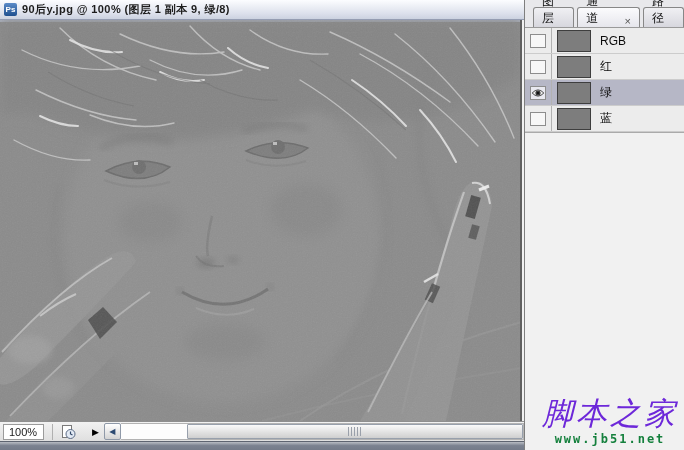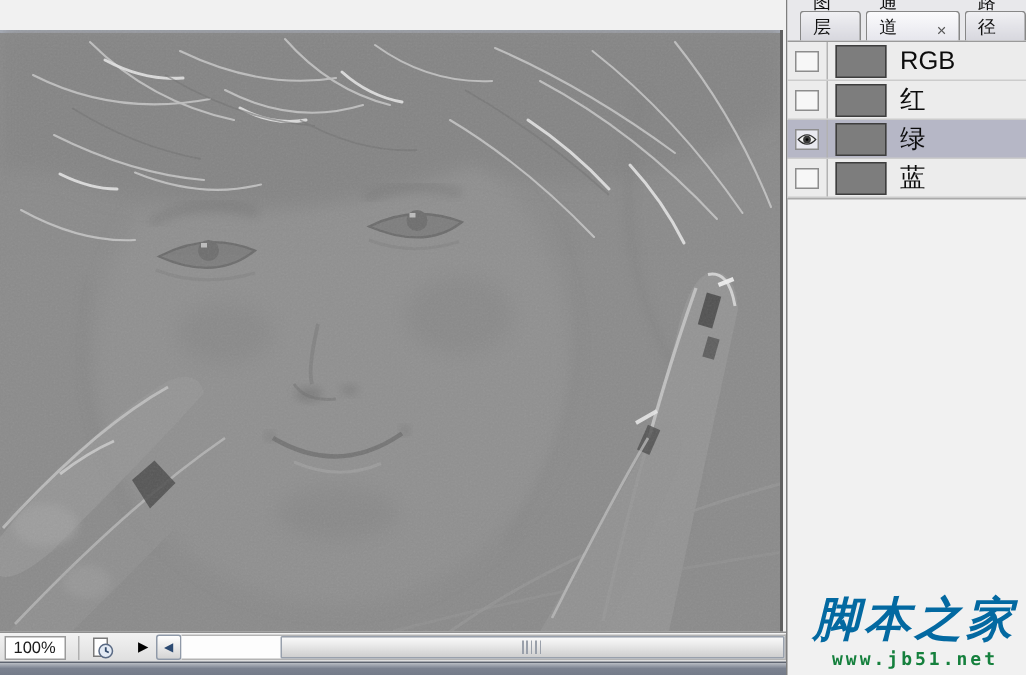--- a/index.html
+++ b/index.html
@@ -72,40 +72,44 @@
                  background:#ececec; border-bottom:1px solid #cccccc; }
   .channel-row.selected { background:#b6b7c6; }
   .eye-cell { width:27px; align-self:stretch; flex:0 0 auto;
               border-right:1px solid #b2b2b2;
               display:flex; align-items:center; justify-content:center; }
   .eye-box { width:16px; height:14px; border:1px solid #8d8d8d; background:#f7f7f7;
              display:flex; align-items:center; justify-content:center; }
   .channel-row.selected .eye-box { background:#e9e9f0; }
   .thumb { width:34px; height:22px; flex:0 0 auto; margin:0 9px 0 5px;
            background:#7d7d7d; border:1px solid #3e3e3e; }
-  .channel-label { font-size:17px; color:#0c0c0c; }
+  .channel-label { font-size:12px; color:#0c0c0c; }
   .list-end { height:1px; background:#aaa; }
 
   
   .watermark { position:absolute; right:6px; bottom:4px; text-align:center;
                pointer-events:none; }
   .wm-title { font-family:"DejaVu Serif","Liberation Serif",serif;
-              font-size:31px; font-weight:bold; font-style:italic;
-              color:#0369a1; line-height:1.05; letter-spacing:3px; }
+              font-size:31px; font-weight:normal; font-style:italic;
+              color:#6d28d9; line-height:1.05; letter-spacing:3px; }
   .wm-url { font-family:"DejaVu Sans Mono","Liberation Mono",monospace;
             font-size:12px; font-weight:bold; letter-spacing:2px;
             color:#15803d; margin-top:2px; }
 </style>
 </head>
 <body>
 
 <div class="screen">
 
   <div class="doc-window">
 
+    <div class="titlebar">
+      <span class="ps-icon">Ps</span>
+      <span class="title-text">90后y.jpg @ 100% (图层 1 副本 9, 绿/8)</span>
+    </div>
 
     <div class="canvas">
 
       <svg width="522" height="401" viewBox="0 0 522 401">
         <defs>
           <filter id="b6" x="-30%" y="-30%" width="160%" height="160%">
               <feGaussianBlur stdDeviation="6"></feGaussianBlur>
             </filter>
           <filter id="b3" x="-30%" y="-30%" width="160%" height="160%">
               <feGaussianBlur stdDeviation="3"></feGaussianBlur>

